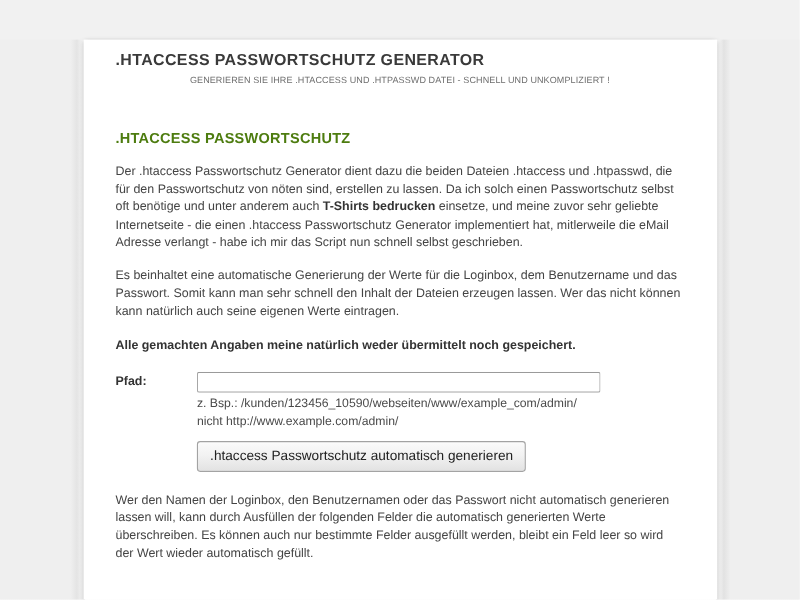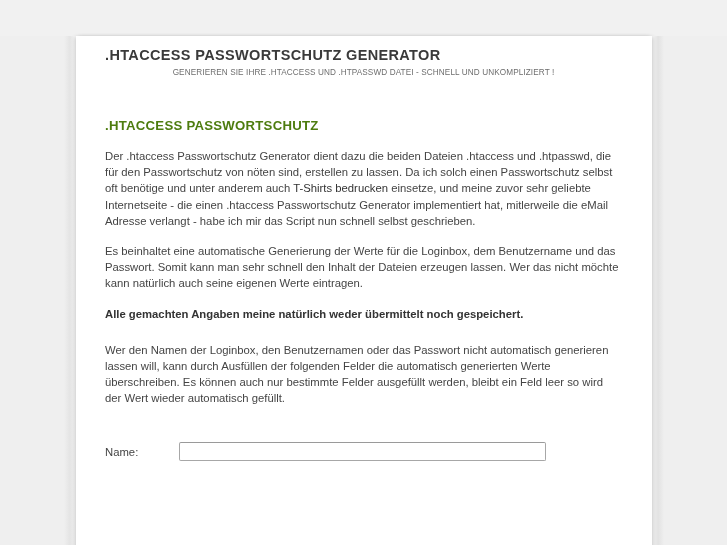--- a/index.html
+++ b/index.html
@@ -79,21 +79,21 @@
   p.body-text {
     font-size: 11.3px;
     line-height: 16.2px;
     color: #444444;
     margin: 0 0 14px 0;
   }
   p.body-text.tight {
     margin-bottom: 0;
   }
   .bold-inline {
-    font-weight: normal;
+    font-weight: bold;
     color: #333333;
   }
   .italic-inline {
     font-style: italic;
   }
 
   p.notice-strong {
     font-size: 11.3px;
     font-weight: bold;
     color: #333333;
@@ -170,24 +170,34 @@
   <div class="sheet">
     <div class="inner">
 
       <h1 class="site-title">.HTACCESS PASSWORTSCHUTZ GENERATOR</h1>
       <div class="site-tagline">GENERIEREN SIE IHRE .HTACCESS UND .HTPASSWD DATEI - SCHNELL UND UNKOMPLIZIERT !</div>
 
       <h2 class="section-title">.HTACCESS PASSWORTSCHUTZ</h2>
 
       <p class="body-text"><span>Der .htaccess Passwortschutz Generator dient dazu die beiden Dateien .htaccess und .htpasswd, die für den Passwortschutz von nöten sind, erstellen zu lassen. Da ich solch einen Passwortschutz selbst oft benötige und unter anderem auch </span><span class="bold-inline">T-Shirts bedrucken</span><span> einsetze, und meine zuvor sehr geliebte Internetseite - die einen .htaccess Passwortschutz Generator implementiert hat, mitlerweile die eMail Adresse verlangt - habe ich mir das Script nun schnell selbst geschrieben.</span></p>
 
-      <p class="body-text">Es beinhaltet eine automatische Generierung der Werte für die Loginbox, dem Benutzername und das Passwort. Somit kann man sehr schnell den Inhalt der Dateien erzeugen lassen. Wer das nicht möchte kann natürlich auch seine eigenen Werte eintragen.</p>
+      <p class="body-text">Es beinhaltet eine automatische Generierung der Werte für die Loginbox, dem Benutzername und das Passwort. Somit kann man sehr schnell den Inhalt der Dateien erzeugen lassen. Wer das nicht können kann natürlich auch seine eigenen Werte eintragen.</p>
 
       <p class="notice-strong">Alle gemachten Angaben meine natürlich weder übermittelt noch gespeichert.</p>
 
+      <div class="form-block">
+        <div class="field-row">
+          <label class="field-label bold">Pfad:</label>
+          <input class="text-input" type="text" value="" style="">
+        </div>
+        <div class="hint">z. Bsp.: /kunden/123456_10590/webseiten/www/example_com/admin/</div>
+        <div class="hint nogap">nicht http://www.example.com/admin/</div>
+        <div class="spacer-10"></div>
+        <button class="btn" type="button">.htaccess Passwortschutz automatisch generieren</button>
+      </div>
 
       <div class="spacer-18"></div>
 
       <p class="body-text">Wer den Namen der Loginbox, den Benutzernamen oder das Passwort nicht automatisch generieren lassen will, kann durch Ausfüllen der folgenden Felder die automatisch generierten Werte überschreiben. Es können auch nur bestimmte Felder ausgefüllt werden, bleibt ein Feld leer so wird der Wert wieder automatisch gefüllt.</p>
 
       <div class="spacer-6"></div>
 
       <div class="form-block">
         <div class="field-row">
           <label class="field-label">Name:</label>

